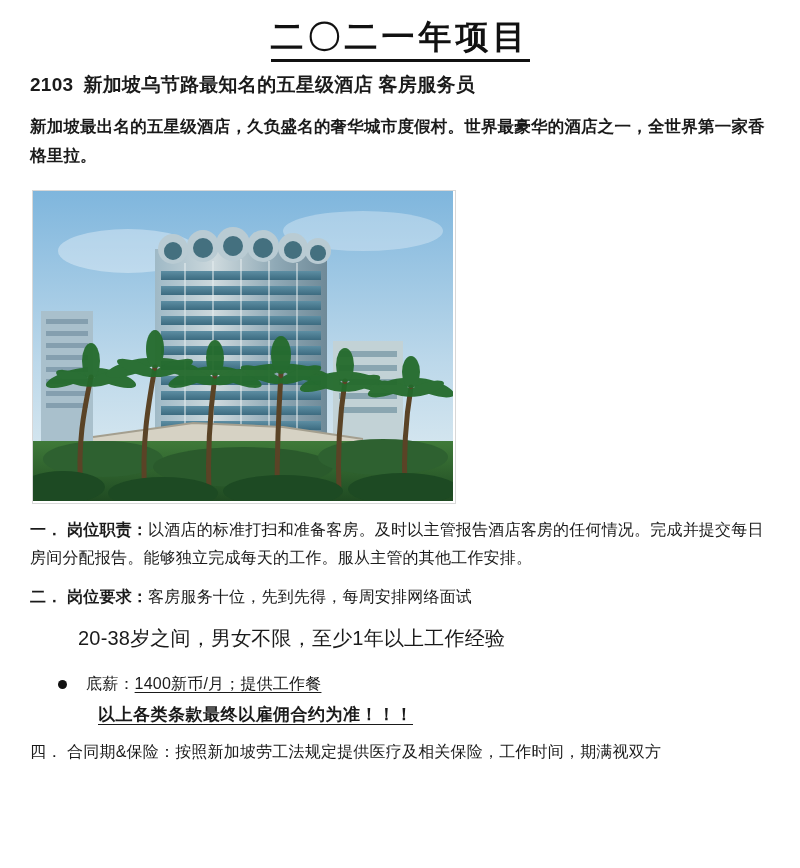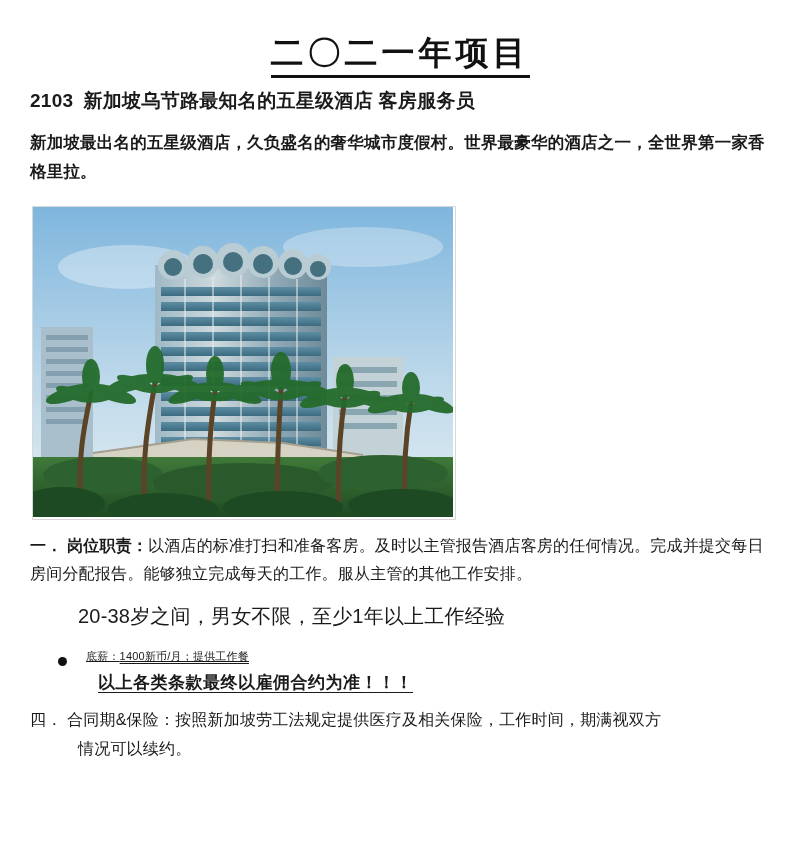--- a/index.html
+++ b/index.html
@@ -12,21 +12,21 @@
     background: #ffffff;
     font-family: "Liberation Sans", sans-serif;
     color: #1a1a1a;
     overflow: hidden;
   }
   .page {
     position: relative;
     width: 800px;
     height: 868px;
     box-sizing: border-box;
-    padding: 26px 24px 0 24px;
+    padding: 10px 24px 0 24px;
     border-radius: 11px;
   }
   .doc-title {
     text-align: center;
     font-size: 33px;
     font-weight: bold;
     letter-spacing: 4px;
     color: #111;
     margin: 8px 0 16px 0;
     line-height: 1.15;
@@ -78,26 +78,25 @@
     line-height: 1.78;
     margin: 0 0 12px 54px;
     letter-spacing: 0.2px;
   }
   .bullets {
     list-style: none;
     margin: 2px 0 4px 0;
     padding: 0 0 0 34px;
   }
   .bullets li {
-    font-size: 11px;
+    font-size: 16px;
     line-height: 1.9;
     letter-spacing: 0.2px;
     position: relative;
     padding-left: 28px;
-    text-decoration: underline;
   }
   .bullets li .dot {
     position: absolute;
     left: 0;
     top: 11px;
     width: 9px;
     height: 9px;
     background: #111;
     border-radius: 50%;
   }
@@ -300,32 +299,35 @@
         </g>
       </svg>
     </div>
   </div>
 
   <div class="section">
     <span class="num">一．</span>
     <span class="lbl">岗位职责：</span><span>以酒店的标准打扫和准备客房。及时以主管报告酒店客房的任何情况。完成并提交每日房间分配报告。能够独立完成每天的工作。服从主管的其他工作安排。</span>
   </div>
 
+  <div class="section">
+    <span class="num">二．</span>
+    <span class="lbl">岗位要求：</span><span>客房服务十位，先到先得，每周安排网络面试</span>
+  </div>
 
   <div class="indent-line">20-38岁之间，男女不限，至少1年以上工作经验</div>
 
 
   <ul class="bullets">
     <li>
       <span class="dot"></span>
       <span>底薪：</span><span class="uline">1400新币/月；提供工作餐</span>
     </li>
   </ul>
 
   <div class="notice">以上各类条款最终以雇佣合约为准！！！</div>
 
   <div class="last-block">
     <span class="num">四．</span>
     <span class="lbl">合同期&amp;保险：</span><span>按照新加坡劳工法规定提供医疗及相关保险，工作时间，期满视双方</span>
-    <span class="cont">情况可以续约。</span>
   </div>
 
 </div>
 
 </body></html>

